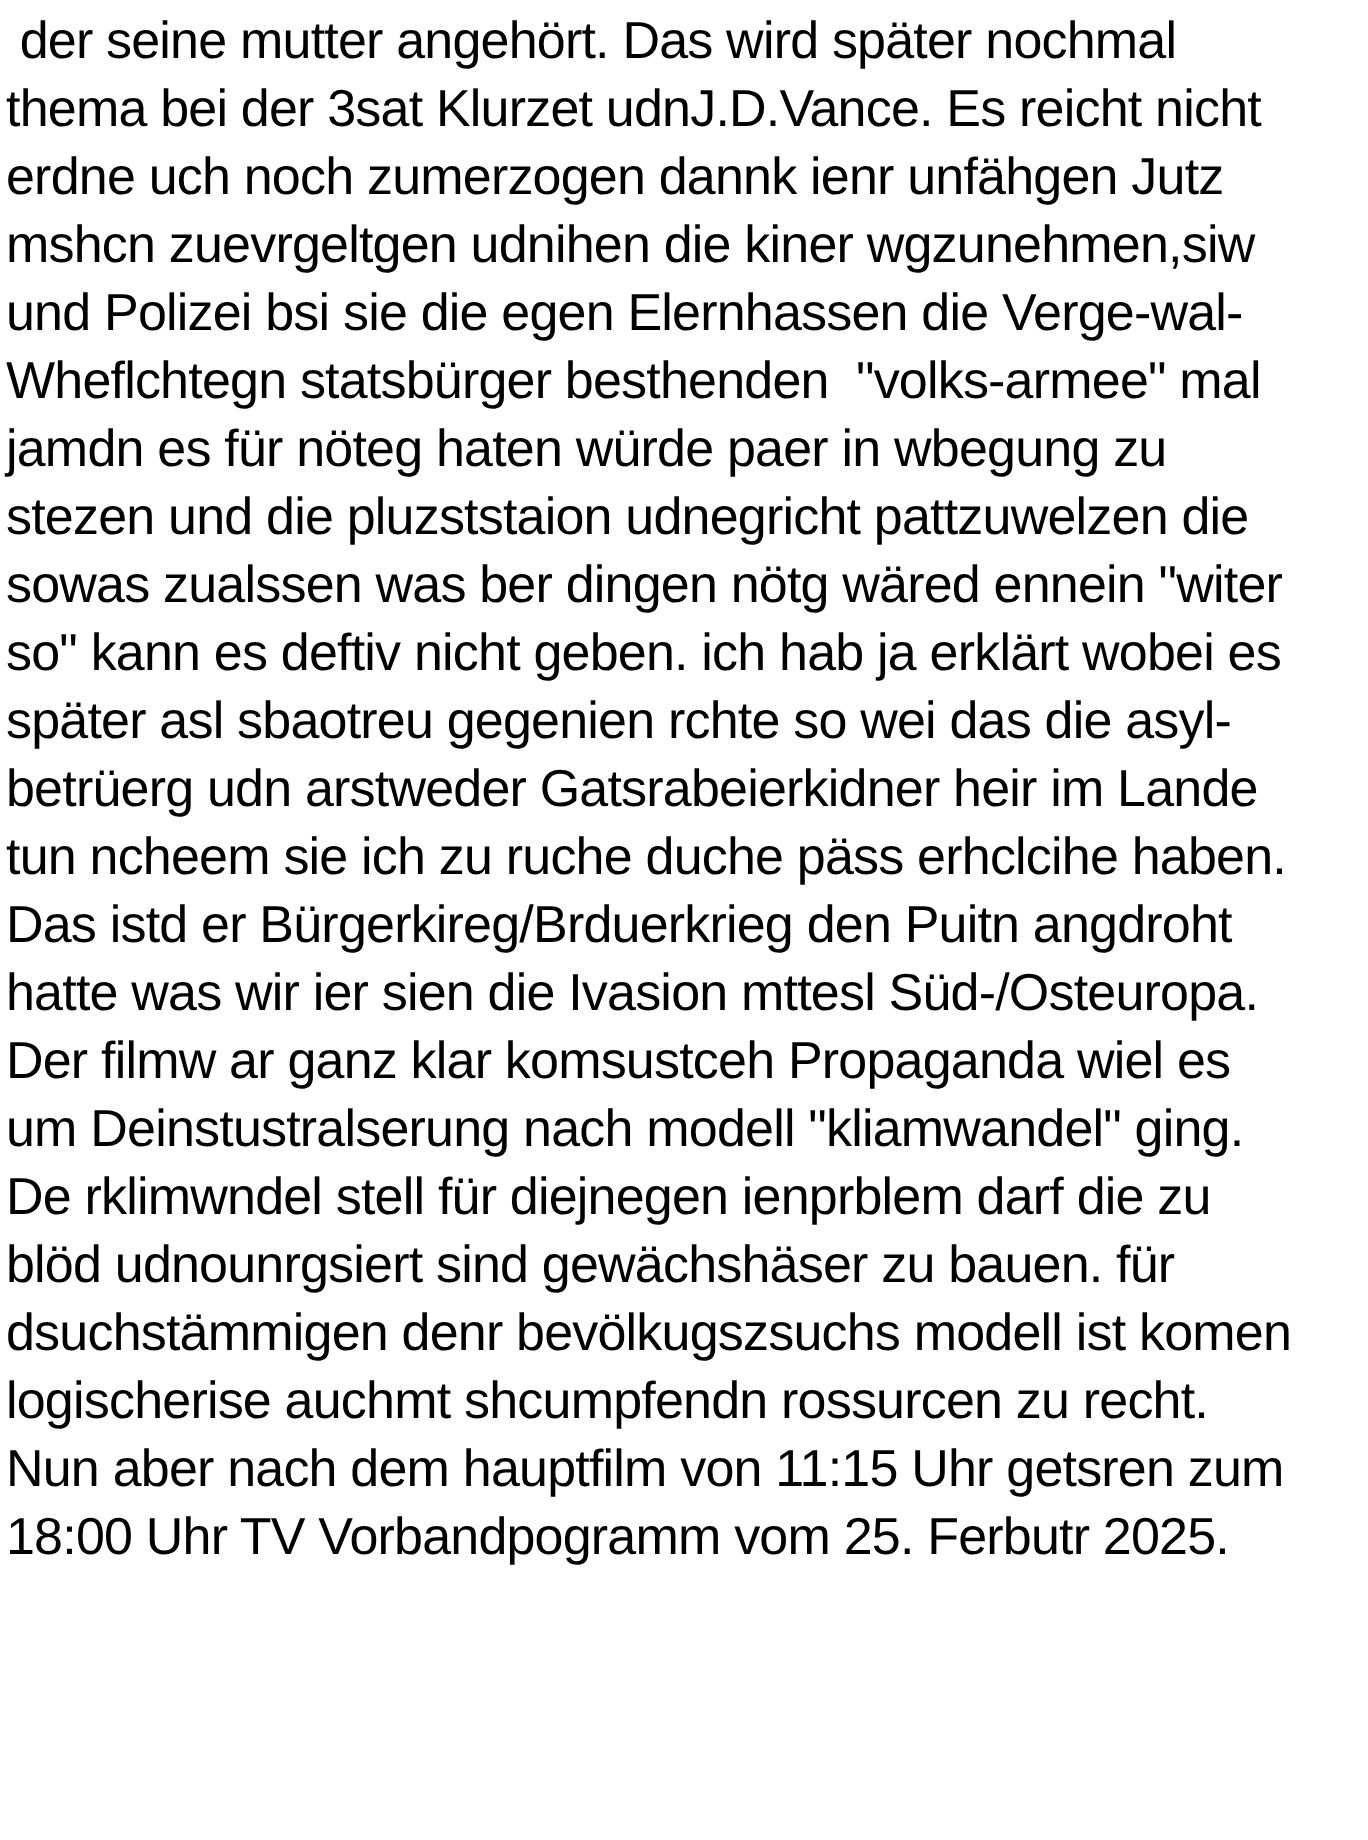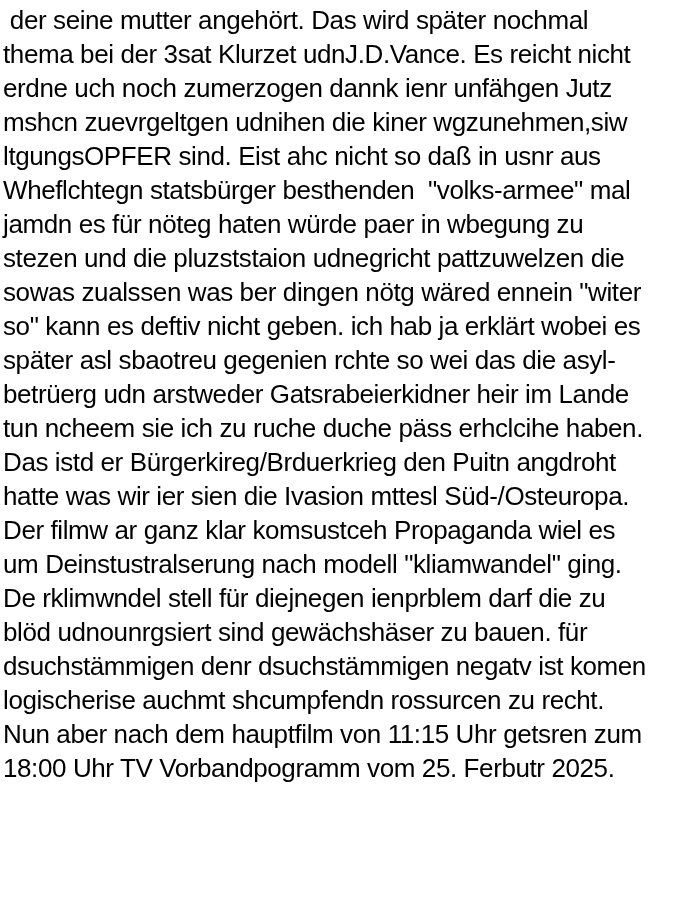--- a/index.html
+++ b/index.html
@@ -29,32 +29,32 @@
   }
 </style>
 </head>
 <body>
 
 <div class="text-document">
   <div class="text-line"> der seine mutter angehört. Das wird später nochmal</div>
   <div class="text-line">thema bei der 3sat Klurzet udnJ.D.Vance. Es reicht nicht</div>
   <div class="text-line">erdne uch noch zumerzogen dannk ienr unfähgen Jutz</div>
   <div class="text-line">mshcn zuevrgeltgen udnihen die kiner wgzunehmen,siw</div>
-  <div class="text-line">ltgungsOPFER sind. Eist ahc nicht so daß in usnr aus</div>
+  <div class="text-line">und Polizei bsi sie die egen Elernhassen die Verge-wal-</div>
   <div class="text-line">Wheflchtegn statsbürger besthenden  "volks-armee" mal</div>
   <div class="text-line">jamdn es für nöteg haten würde paer in wbegung zu</div>
   <div class="text-line">stezen und die pluzststaion udnegricht pattzuwelzen die</div>
   <div class="text-line">sowas zualssen was ber dingen nötg wäred ennein "witer</div>
   <div class="text-line">so" kann es deftiv nicht geben. ich hab ja erklärt wobei es</div>
   <div class="text-line">später asl sbaotreu gegenien rchte so wei das die asyl-</div>
   <div class="text-line">betrüerg udn arstweder Gatsrabeierkidner heir im Lande</div>
   <div class="text-line">tun ncheem sie ich zu ruche duche päss erhclcihe haben.</div>
   <div class="text-line">Das istd er Bürgerkireg/Brduerkrieg den Puitn angdroht</div>
   <div class="text-line">hatte was wir ier sien die Ivasion mttesl Süd-/Osteuropa.</div>
   <div class="text-line">Der filmw ar ganz klar komsustceh Propaganda wiel es</div>
   <div class="text-line">um Deinstustralserung nach modell "kliamwandel" ging.</div>
   <div class="text-line">De rklimwndel stell für diejnegen ienprblem darf die zu</div>
   <div class="text-line">blöd udnounrgsiert sind gewächshäser zu bauen. für</div>
-  <div class="text-line">dsuchstämmigen denr dsuchstämmigen negatv ist komen</div>
+  <div class="text-line">dsuchstämmigen denr bevölkugszsuchs modell ist komen</div>
   <div class="text-line">logischerise auchmt shcumpfendn rossurcen zu recht.</div>
   <div class="text-line">Nun aber nach dem hauptfilm von 11:15 Uhr getsren zum</div>
   <div class="text-line">18:00 Uhr TV Vorbandpogramm vom 25. Ferbutr 2025.</div>
 </div>
 
 </body></html>

